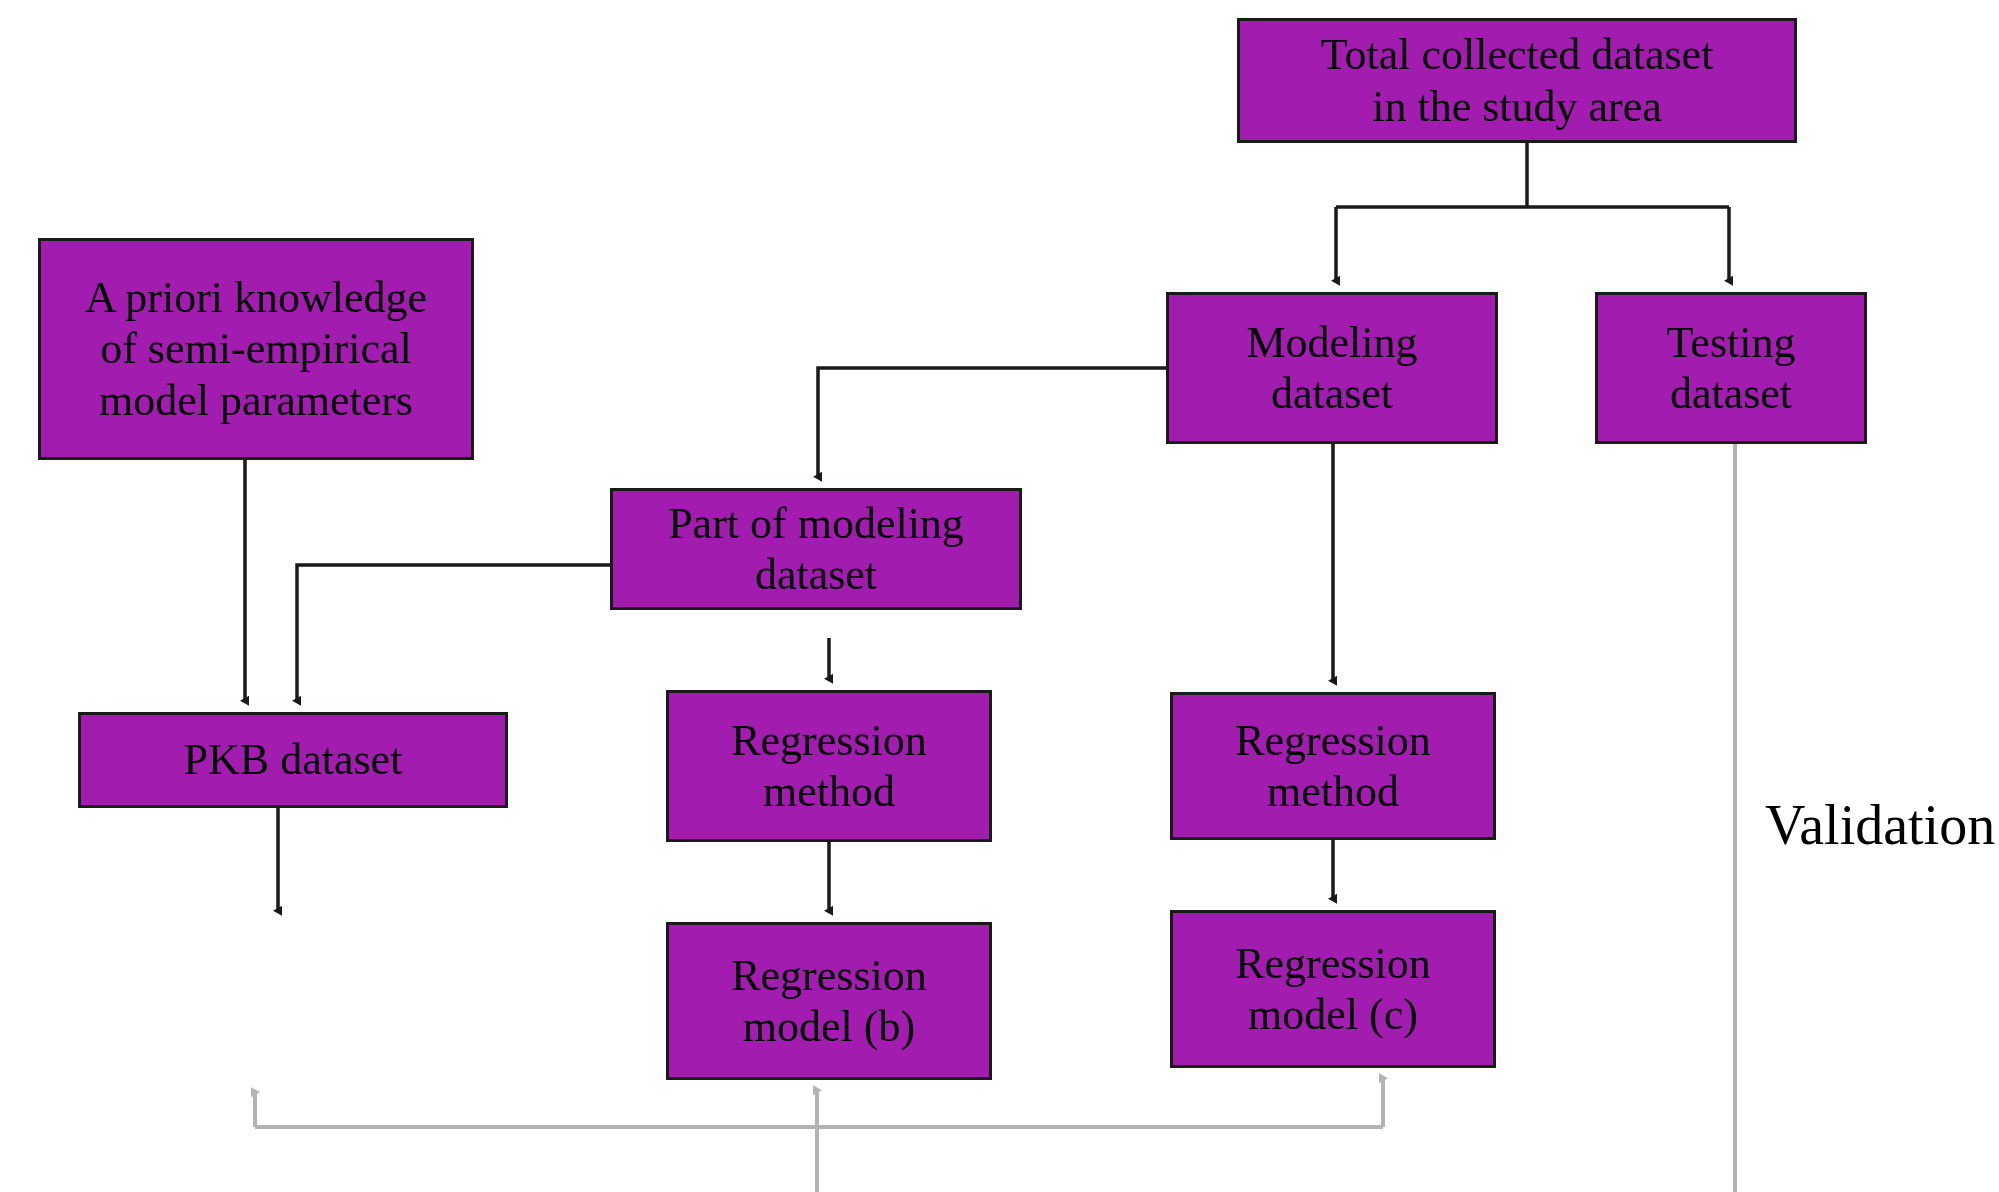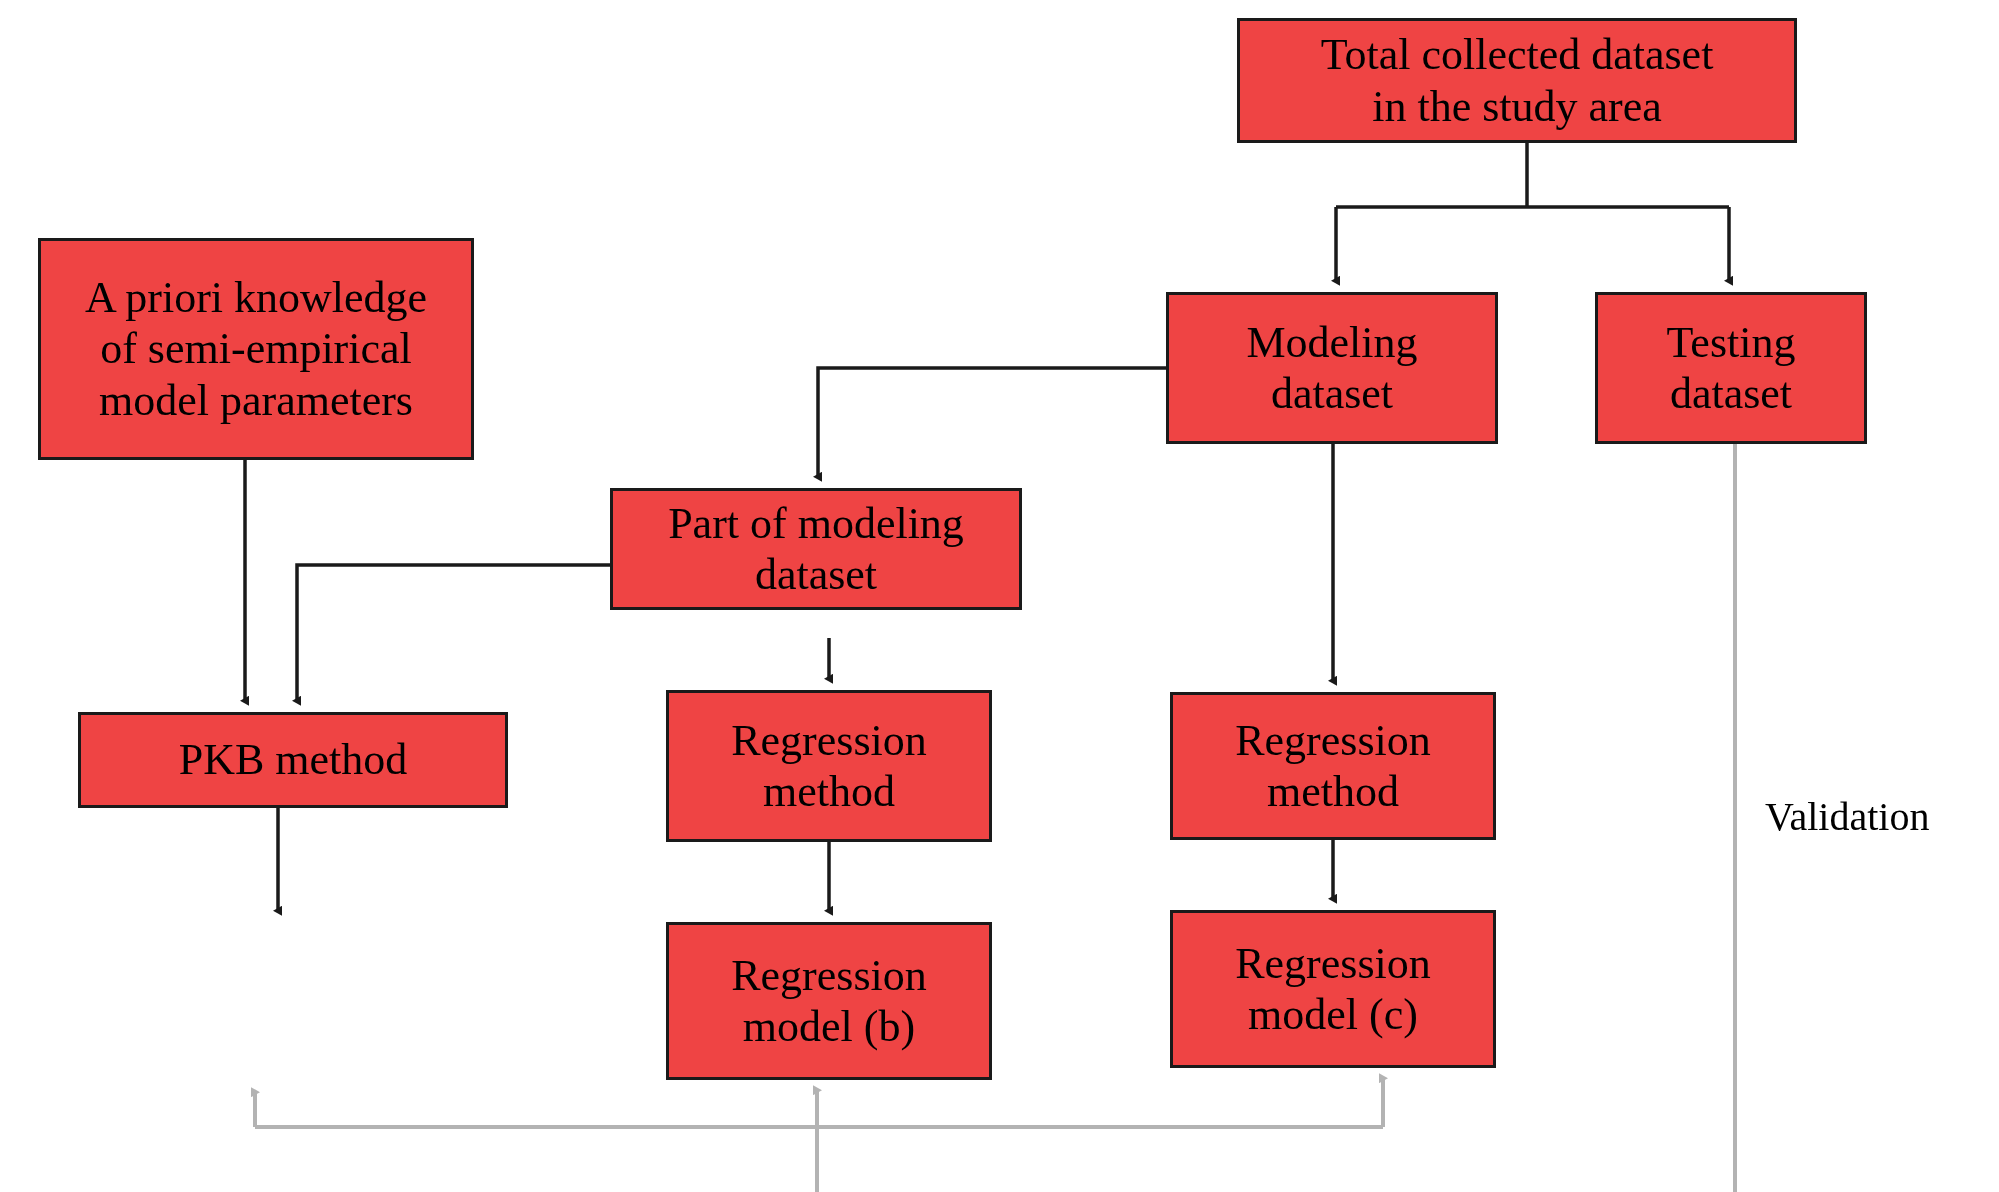--- a/index.html
+++ b/index.html
@@ -12,21 +12,21 @@
     width: 1999px;
     height: 1192px;
     background: #ffffff;
     overflow: hidden;
     font-family: "Liberation Serif", "DejaVu Serif", serif;
   }
   .node {
     position: absolute;
     box-sizing: border-box;
     border: 3px solid #1a1a1a;
-    background: #ef4444;
+    background: #a21caf;
     display: flex;
     align-items: center;
     justify-content: center;
     text-align: center;
     color: #000000;
     font-size: 44px;
     line-height: 1.16;
     padding: 4px 8px;
     white-space: pre-line;
   }
@@ -34,21 +34,21 @@
     position: absolute;
     left: 0;
     top: 0;
     width: 1999px;
     height: 1192px;
     pointer-events: none;
   }
   .free-label {
     position: absolute;
     color: #000000;
-    font-size: 40px;
+    font-size: 56px;
     line-height: 1.1;
     white-space: nowrap;
   }
 </style>
 </head>
 <body>
 
 <div id="canvas">
 
   <svg class="edge-layer" viewBox="0 0 1999 1192" width="1999" height="1192" xmlns="http://www.w3.org/2000/svg">
@@ -107,21 +107,21 @@
 
   <div class="node" style="left:1166px;top:292px;width:332px;height:152px;">Modeling
 dataset</div>
 
   <div class="node" style="left:1595px;top:292px;width:272px;height:152px;">Testing
 dataset</div>
 
   <div class="node" style="left:610px;top:488px;width:412px;height:122px;">Part of modeling
 dataset</div>
 
-  <div class="node" style="left:78px;top:712px;width:430px;height:96px;">PKB method</div>
+  <div class="node" style="left:78px;top:712px;width:430px;height:96px;">PKB dataset</div>
 
   <div class="node" style="left:666px;top:690px;width:326px;height:152px;">Regression
 method</div>
 
   <div class="node" style="left:1170px;top:692px;width:326px;height:148px;">Regression
 method</div>
 
 
   <div class="node" style="left:666px;top:922px;width:326px;height:158px;">Regression
 model (b)</div>

